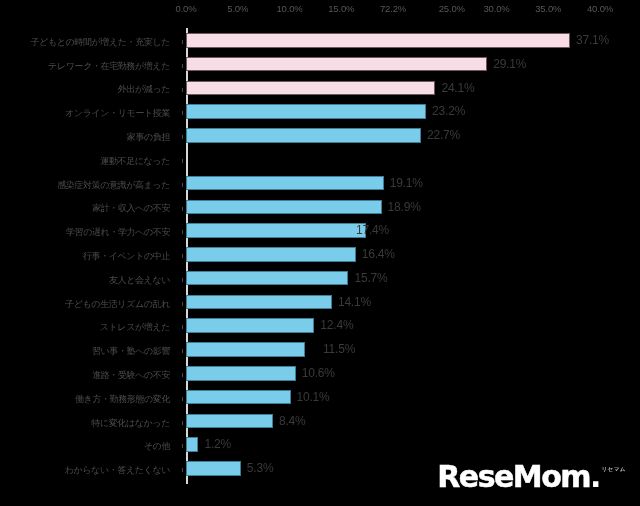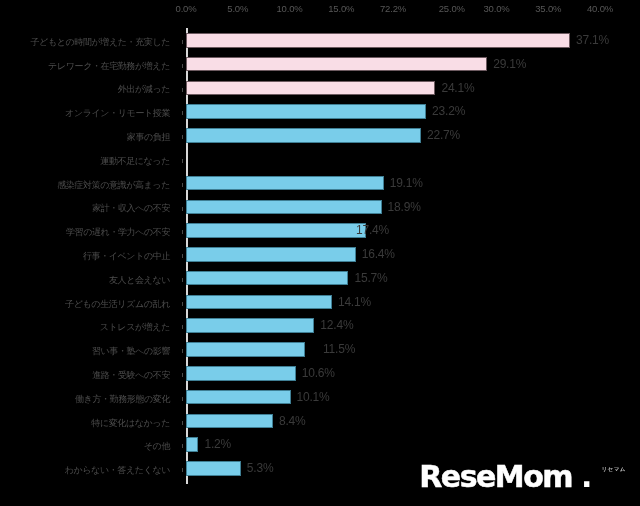--- a/index.html
+++ b/index.html
@@ -87,21 +87,21 @@
     line-height:14px;
     letter-spacing:-0.4px;
     transform:translateY(-50%);
   }
   
   #logo{
     position:absolute;
     right:14px;bottom:14px;
     display:flex;
     align-items:flex-start;
-    gap:9px;
+    gap:0;
   }
   #logo-text{
     font-family:"DejaVu Sans", sans-serif;
     font-weight:bold;
     font-size:30px;
     color:#ffffff;
     letter-spacing:-1.5px;
     line-height:30px;
     -webkit-text-stroke:0.5px #ffffff;
   }

